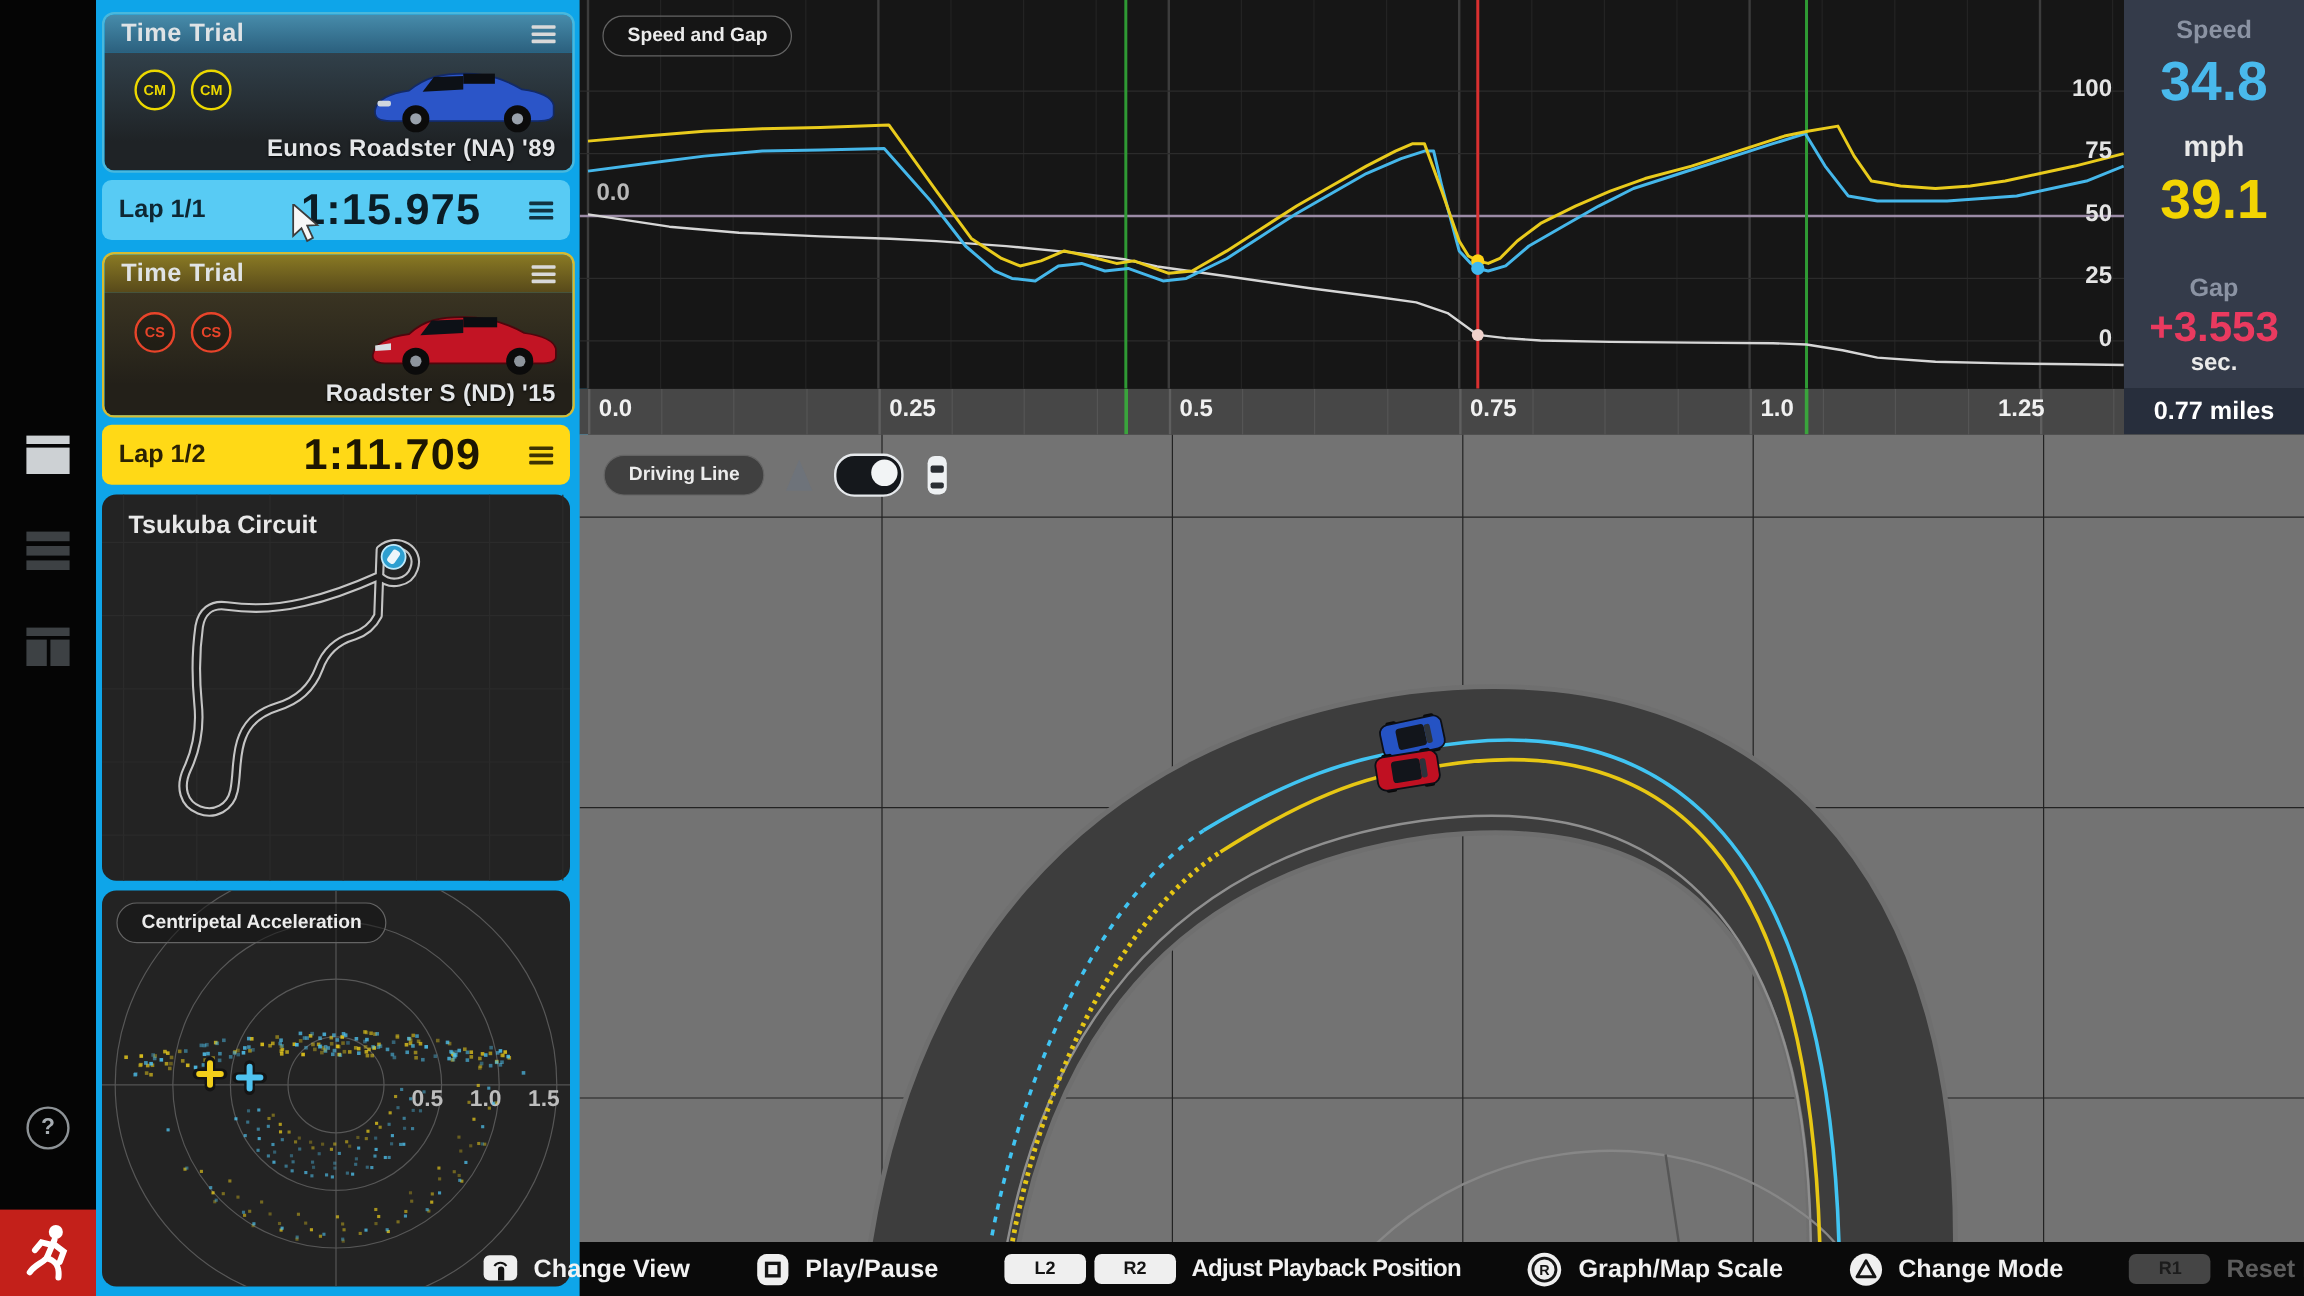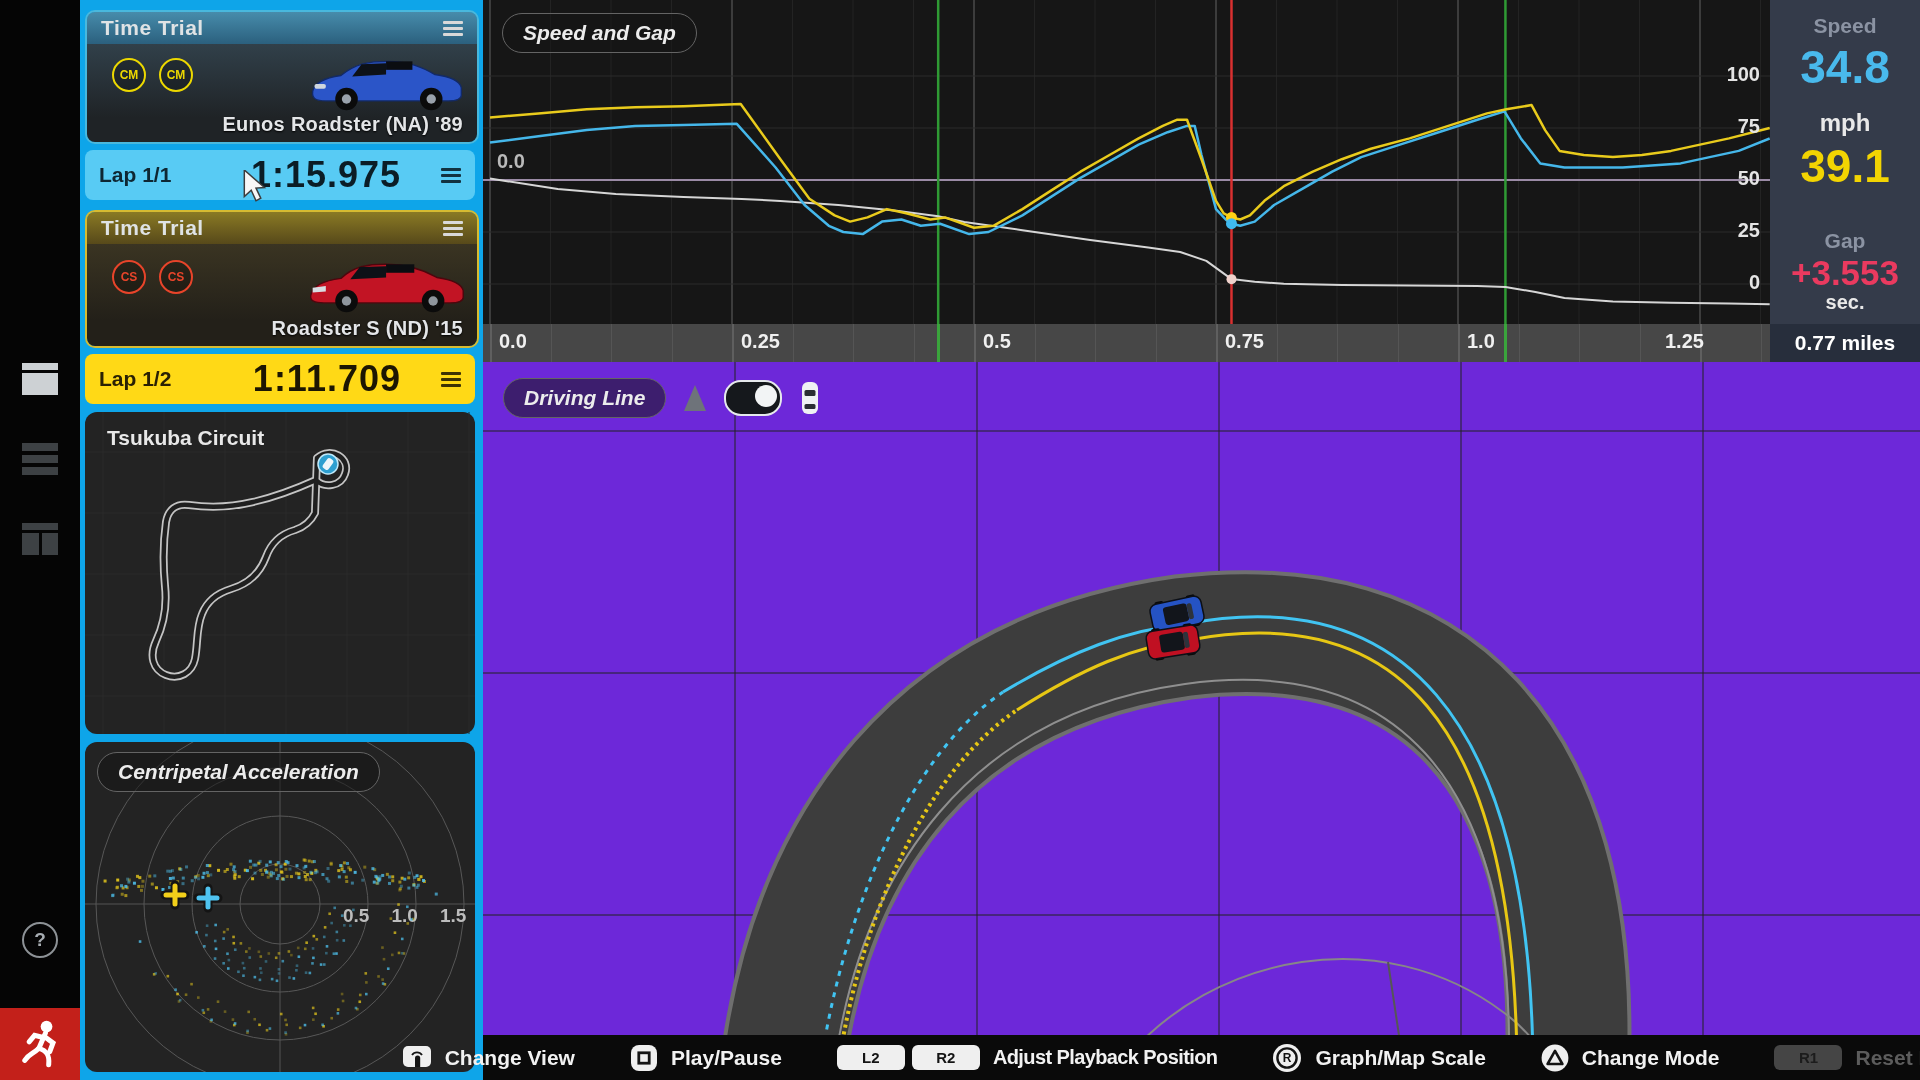--- a/index.html
+++ b/index.html
@@ -25,21 +25,21 @@
     border:2.5px solid;font-size:12px;margin-right:13px;background:rgba(0,0,0,.25);}
   .car-name{position:absolute;right:14px;bottom:6px;color:#e4e6e8;font-size:20px;letter-spacing:.3px;text-shadow:0 1px 2px #000;}
   .lap-row{left:5px;width:390px;height:50px;border-radius:8px;display:flex;align-items:center;padding:0 14px;box-sizing:border-box;}
   .lap-label{font-size:21px;}
   .lap-time{font-size:36px;letter-spacing:1px;margin-left:auto;margin-right:40px;}
   .menu-ic{display:inline-block;}
   .menu-ic i{display:block;height:3px;border-radius:1px;margin:3px 0;width:20px;}
   .panel{left:5px;width:390px;background:#232323;border-radius:12px;}
   #tsukuba-title{left:22px;top:14px;color:#e8e8e8;font-size:21px;}
   .pill{display:inline-block;border:1.5px solid #646464;border-radius:24px;background:rgba(22,22,22,.55);
-        color:#ececec;padding:7px 20px;font-size:21px;white-space:nowrap;font-style:italic;}
+        color:#ececec;padding:7px 20px;font-size:16px;white-space:nowrap;}
 
   
   #graph-region{left:483px;top:0;width:1287px;height:324px;background:#161616;}
   #graph-pill{left:19px;top:13px;}
   #gap-zero-label{left:14px;top:150px;color:#b9b9b9;font-size:20px;}
   .ytick{position:absolute;right:10px;width:50px;text-align:right;color:#e4e4e4;font-size:20px;}
   #axis-strip{left:483px;top:324px;width:1287px;height:38px;background:#474747;overflow:hidden;}
   .xtick{position:absolute;top:6px;color:#f0f0f0;font-size:20px;}
   .strip-sep{position:absolute;top:0;height:38px;width:1px;background:#555;}
   .strip-sep.major{background:#5f5f5f;width:2px;}
@@ -51,21 +51,21 @@
   #speed-blue{color:#49b9ec;font-size:46px;margin-top:2px;}
   #speed-unit{font-size:24px;margin-top:15px;}
   #speed-yellow{color:#f2d402;font-size:46px;margin-top:2px;}
   #gap-label{margin-top:36px;}
   #gap-value{color:#ea3a5f;font-size:35px;}
   #gap-unit{font-size:20px;margin-top:-2px;}
   #miles-row{left:1770px;top:324px;width:150px;height:38px;background:#272e3c;color:#fff;
      display:flex;align-items:center;justify-content:center;font-size:21px;}
 
   
-  #map-region{left:483px;top:362px;width:1437px;height:673px;background:#6d28d9;}
+  #map-region{left:483px;top:362px;width:1437px;height:673px;background:#737373;}
   #driving-row{position:absolute;left:20px;top:16px;display:flex;align-items:center;gap:18px;}
   #marker-triangle{width:0;height:0;border-left:11px solid transparent;border-right:11px solid transparent;border-bottom:26px solid #6e737a;}
   #dl-toggle{position:relative;width:54px;height:32px;border:2px solid #e6e9ec;border-radius:17px;background:#15181c;}
   #dl-knob{position:absolute;right:3px;top:3px;width:22px;height:22px;border-radius:50%;background:#f2f4f5;}
 
   
   #bottom-bar{left:483px;top:1035px;width:1437px;height:45px;background:#0a0a0a;display:flex;align-items:center;justify-content:center;gap:55px;}
   .ctrl{display:flex;align-items:center;gap:13px;color:#f2f2f2;font-size:21px;white-space:nowrap;}
   .ctrl.disabled{color:#5c5c5c;}
   .key{display:inline-flex;align-items:center;justify-content:center;min-width:36px;height:25px;border-radius:6px;

